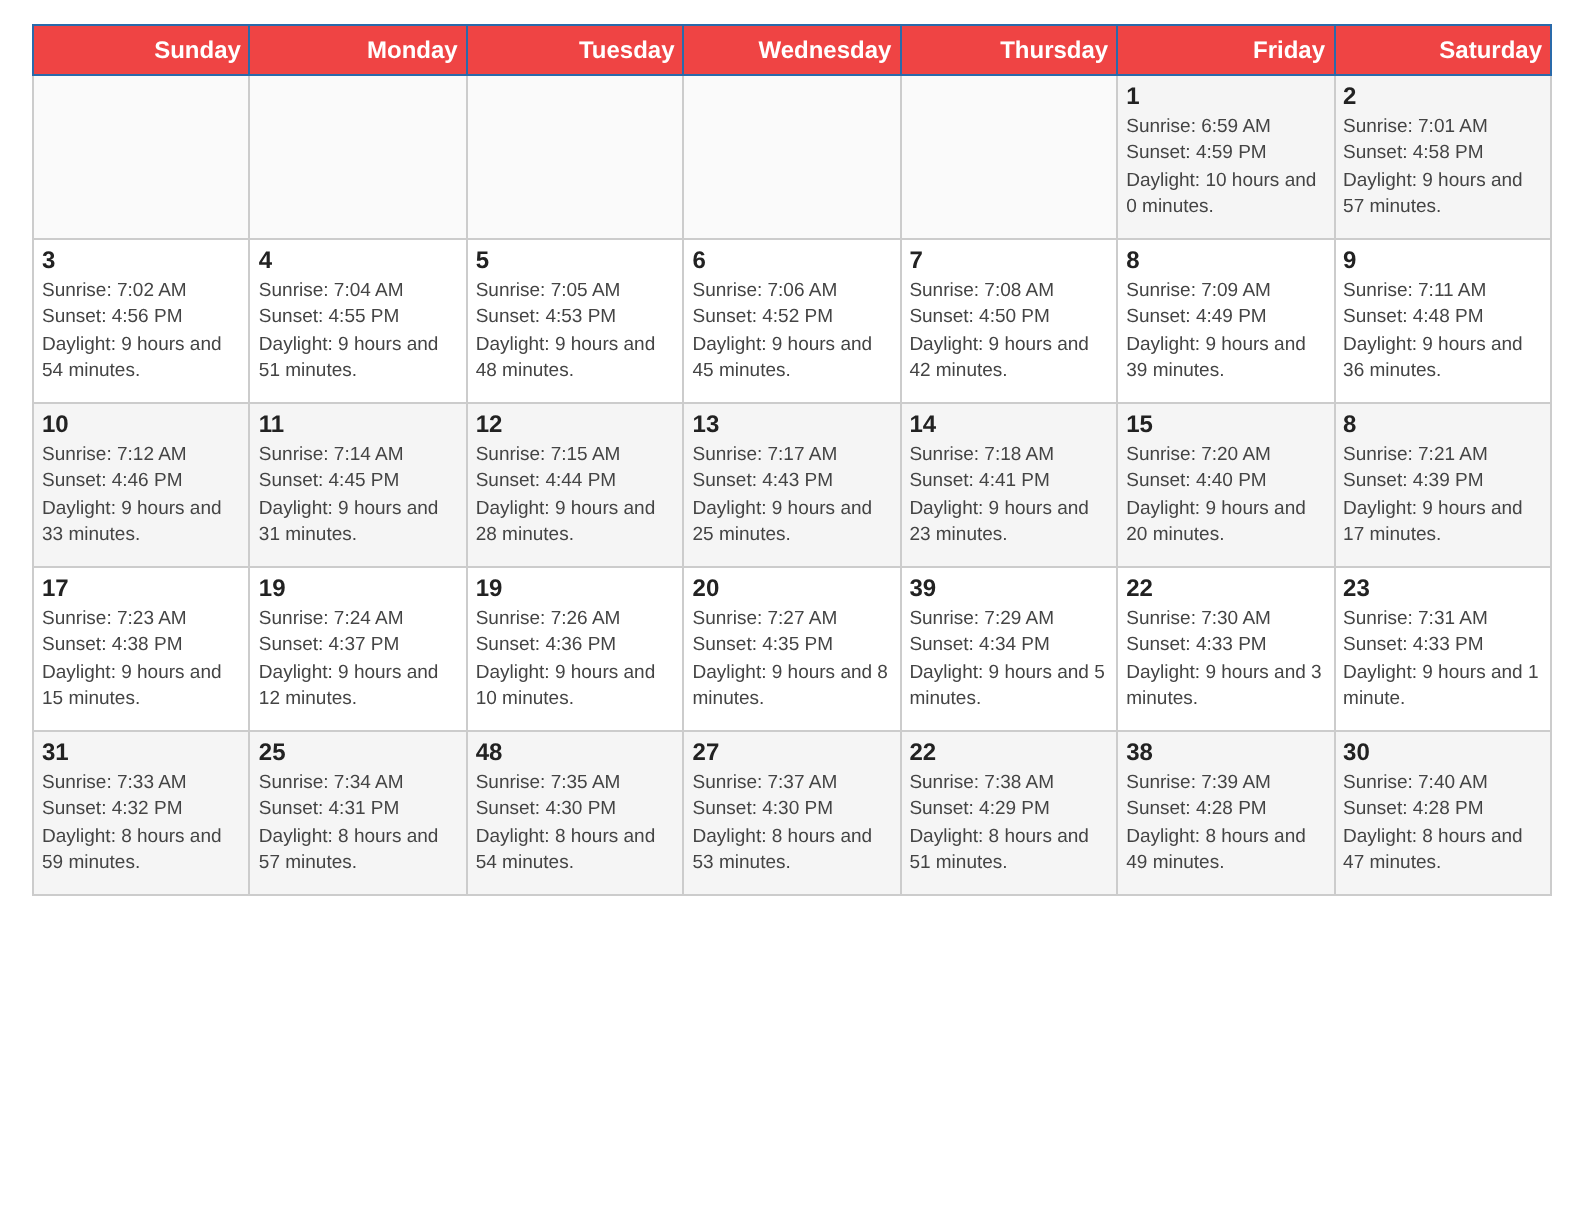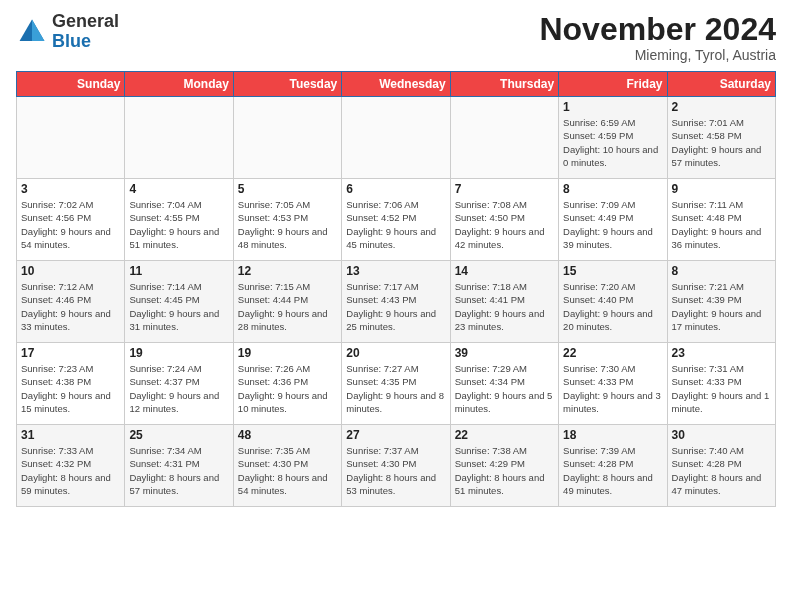--- a/index.html
+++ b/index.html
@@ -92,36 +92,20 @@
       line-height: 1.4;
     }
     .empty-cell {
       background: #fafafa !important;
     }
   </style>
 </head>
 <body>
 
 <div class="page">
-  <div class="header">
-    <div class="logo">
-      <svg class="logo-icon" viewBox="0 0 36 36">
-        <polygon points="18,4 32,28 4,28" fill="#1a6faf"></polygon>
-        <polygon points="18,4 32,28 18,28" fill="#3a9fd8"></polygon>
-      </svg>
-      <div class="logo-text">
-        <span class="logo-general">General</span><br>
-        <span class="logo-blue">Blue</span>
-      </div>
-    </div>
-    <div class="title-block">
-      <div class="month-title">November 2024</div>
-      <div class="location">Mieming, Tyrol, Austria</div>
-    </div>
-  </div>
 
   <table class="calendar">
     <thead>
       <tr>
         <th>Sunday</th>
         <th>Monday</th>
         <th>Tuesday</th>
         <th>Wednesday</th>
         <th>Thursday</th>
         <th>Friday</th>
@@ -305,21 +289,21 @@
           Sunrise: 7:37 AM<br>Sunset: 4:30 PM<br>Daylight: 8 hours and 53 minutes.
         </div>
           </td>
           <td>
             <span class="day-num">22</span>
         <div class="day-detail">
           Sunrise: 7:38 AM<br>Sunset: 4:29 PM<br>Daylight: 8 hours and 51 minutes.
         </div>
           </td>
           <td>
-            <span class="day-num">18</span>
+            <span class="day-num">38</span>
         <div class="day-detail">
           Sunrise: 7:39 AM<br>Sunset: 4:28 PM<br>Daylight: 8 hours and 49 minutes.
         </div>
           </td>
           <td>
             <span class="day-num">30</span>
         <div class="day-detail">
           Sunrise: 7:40 AM<br>Sunset: 4:28 PM<br>Daylight: 8 hours and 47 minutes.
         </div>
           </td>

